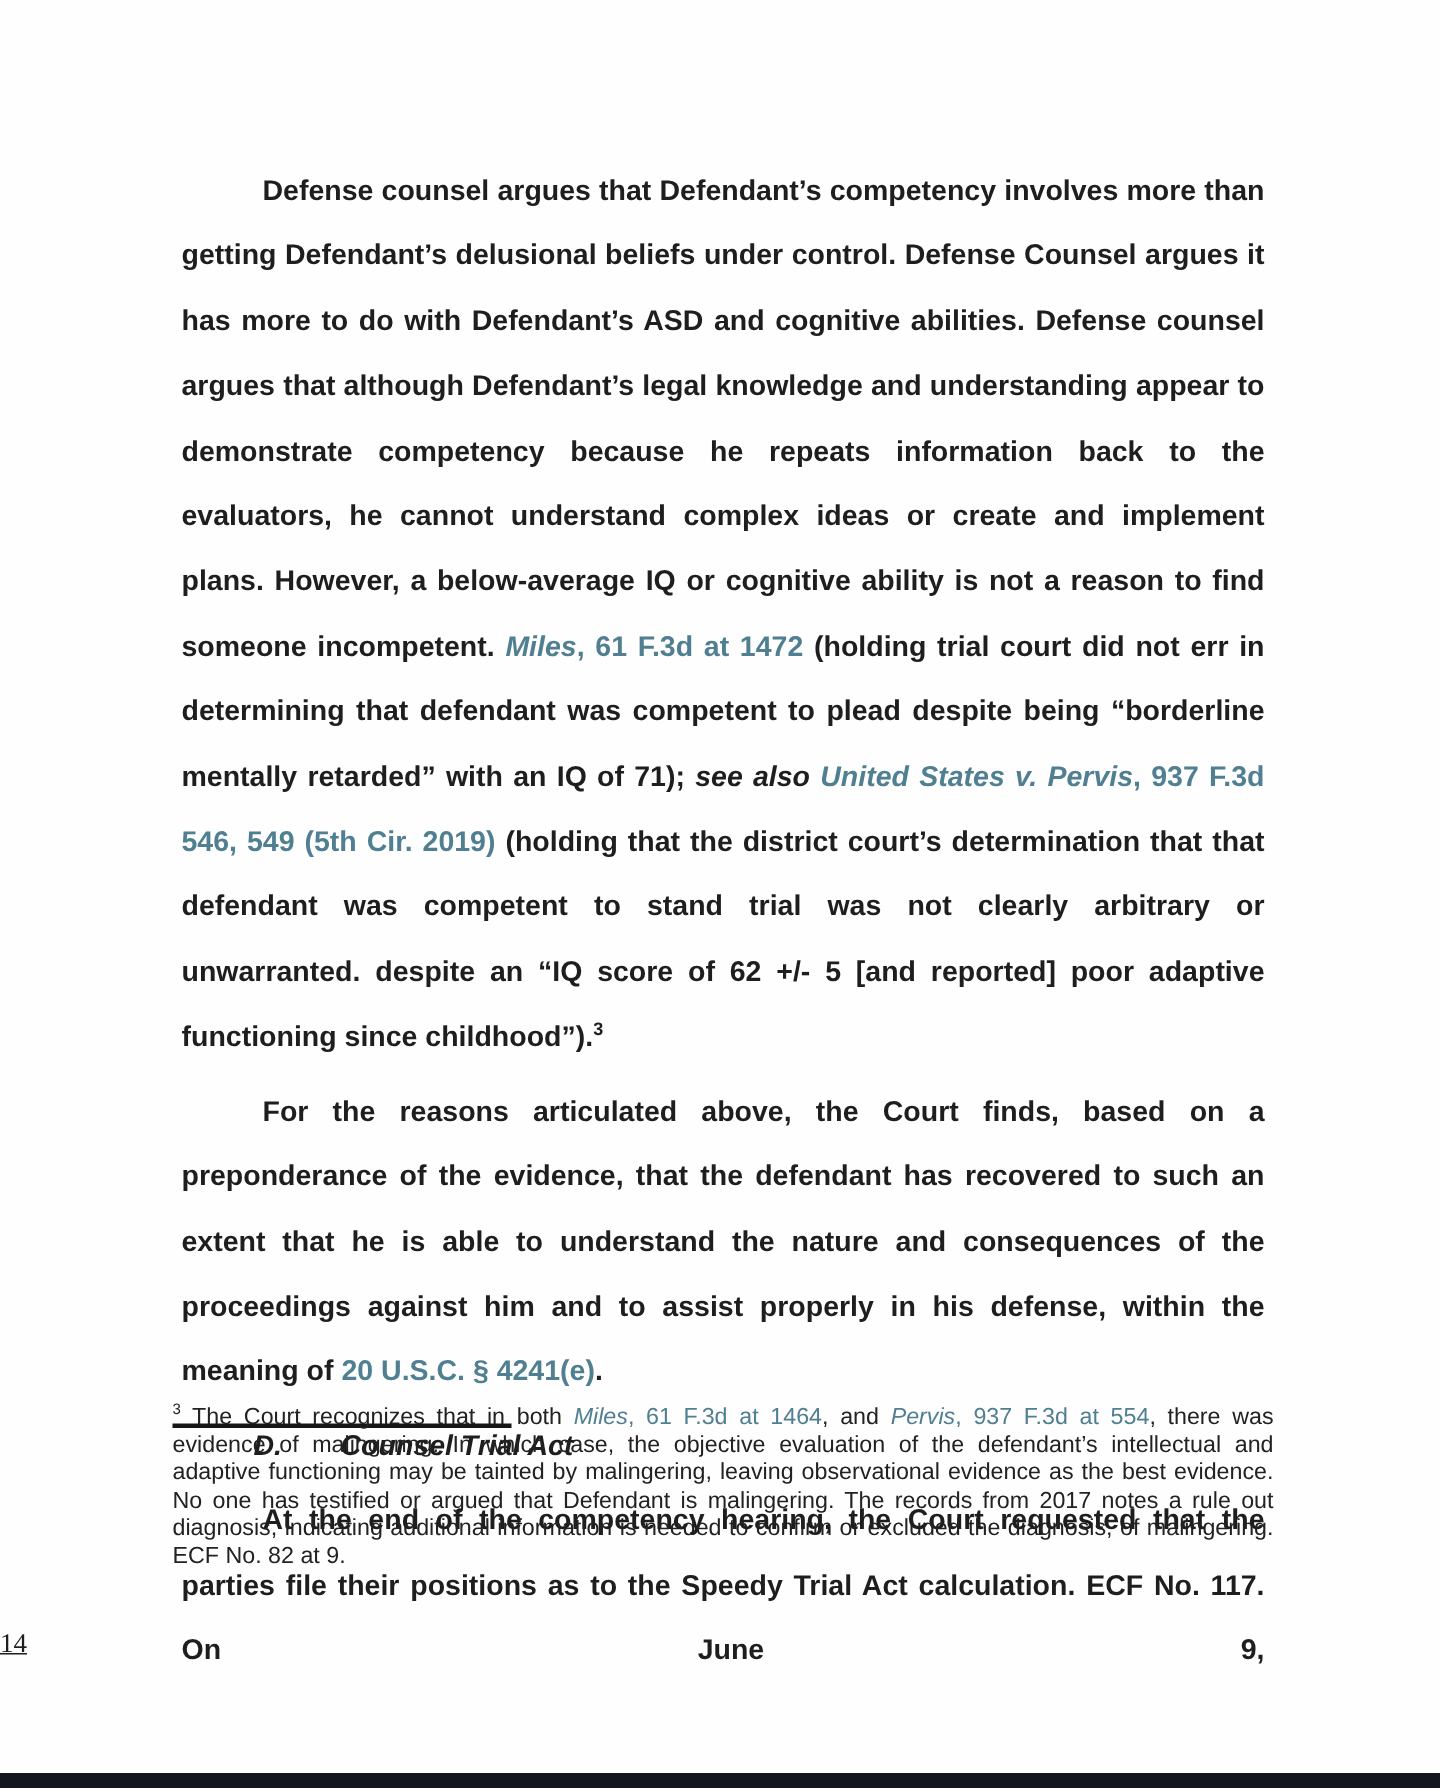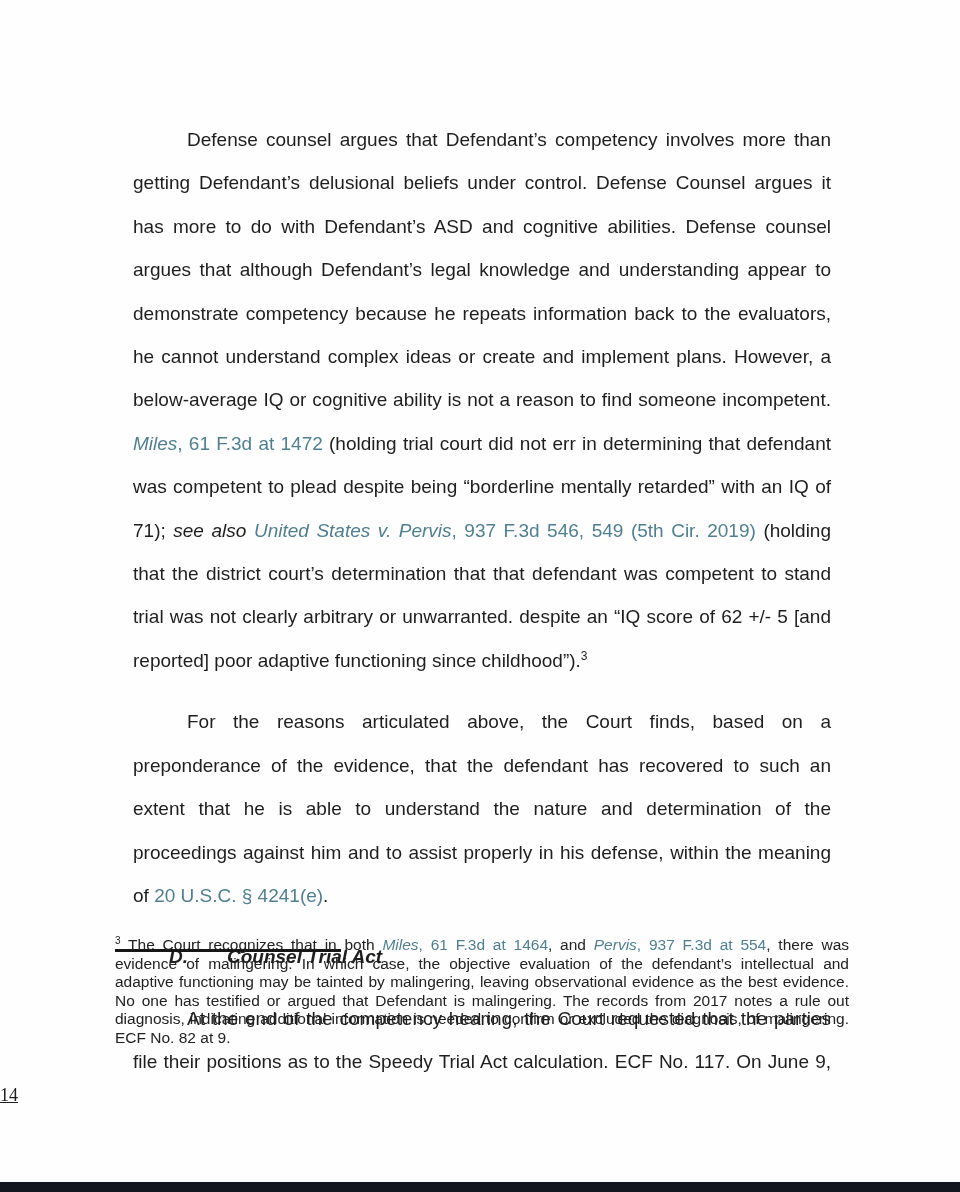--- a/index.html
+++ b/index.html
@@ -13,25 +13,26 @@
     color: #1e1e1e;
     overflow: hidden;
   }
   .content {
     position: absolute;
     left: 115px;
     top: 100px;
     width: 734px;
   }
   p.body-para {
-    margin: 18px;
+    margin: 6px;
     font-size: 19px;
     line-height: 43.4px;
     text-align: justify;
     text-indent: 54px;
+    font-weight: bold;
   }
   p.body-para.justify-last { text-align-last: justify; }
   p.section-heading {
     margin: 0;
     font-size: 19px;
     line-height: 43.4px;
     font-weight: bold;
     font-style: italic;
     padding-left: 54px;
     text-indent: 0;
@@ -84,21 +85,21 @@
   }
 </style>
 </head>
 <body>
 
 <div class="page">
   <div class="content">
 
     <p class="body-para"><span>Defense counsel argues that Defendant’s competency involves more than getting Defendant’s delusional beliefs under control. Defense Counsel argues it has more to do with Defendant’s ASD and cognitive abilities. Defense counsel argues that although Defendant’s legal knowledge and understanding appear to demonstrate competency because he repeats information back to the evaluators, he cannot understand complex ideas or create and implement plans. However, a below-average IQ or cognitive ability is not a reason to find someone incompetent. </span><span class="lnk"><span class="it">Miles</span><span>, 61 F.3d at 1472</span></span><span> (holding trial court did not err in determining that defendant was competent to plead despite being “borderline mentally retarded” with an IQ of 71); </span><span class="it">see also</span><span> </span><span class="lnk"><span class="it">United States v. Pervis</span><span>, 937 F.3d 546, 549 (5th Cir. 2019)</span></span><span> (holding that the district court’s determination that that defendant was competent to stand trial was not clearly arbitrary or unwarranted. despite an “IQ score of 62 +/- 5 [and reported] poor adaptive functioning since childhood”).</span><sup class="ref">3</sup></p>
 
-    <p class="body-para"><span>For the reasons articulated above, the Court finds, based on a preponderance of the evidence, that the defendant has recovered to such an extent that he is able to understand the nature and determination of the proceedings against him and to assist properly in his defense, within the meaning of </span><span class="lnk">20 U.S.C. § 4241(e)</span><span>.</span></p>
+    <p class="body-para"><span>For the reasons articulated above, the Court finds, based on a preponderance of the evidence, that the defendant has recovered to such an extent that he is able to understand the nature and consequences of the proceedings against him and to assist properly in his defense, within the meaning of </span><span class="lnk">20 U.S.C. § 4241(e)</span><span>.</span></p>
 
     <p class="section-heading"><span>D.</span><span class="heading-title">Counsel Trial Act</span></p>
 
     <p class="body-para justify-last"><span>At the end of the competency hearing, the Court requested that the parties file their positions as to the Speedy Trial Act calculation. ECF No. 117. On June 9,</span></p>
 
   </div>
 
   <div class="footnote-rule"></div>
 
   <div class="footnote"><sup class="ref">3</sup><span> The Court recognizes that in both </span><span class="lnk"><span class="it">Miles</span><span>, 61 F.3d at 1464</span></span><span>, and </span><span class="lnk"><span class="it">Pervis</span><span>, 937 F.3d at 554</span></span><span>, there was evidence of malingering. In which case, the objective evaluation of the defendant’s intellectual and adaptive functioning may be tainted by malingering, leaving observational evidence as the best evidence. No one has testified or argued that Defendant is malingering. The records from 2017 notes a rule out diagnosis, indicating additional information is needed to confirm or excluded the diagnosis, of malingering. ECF No. 82 at 9.</span></div>

